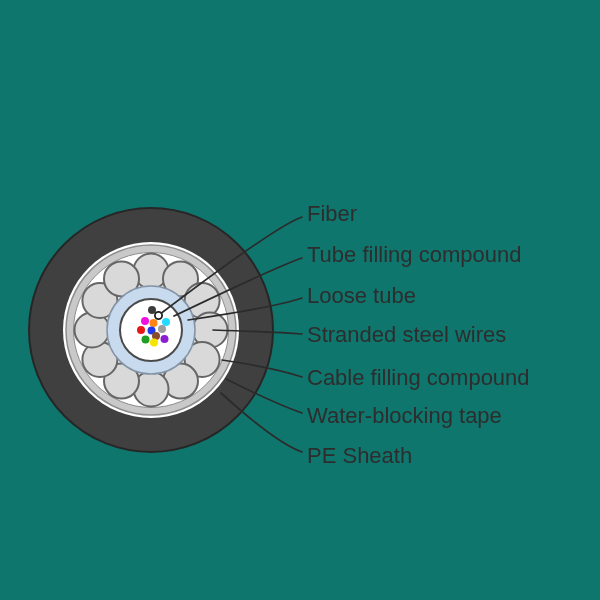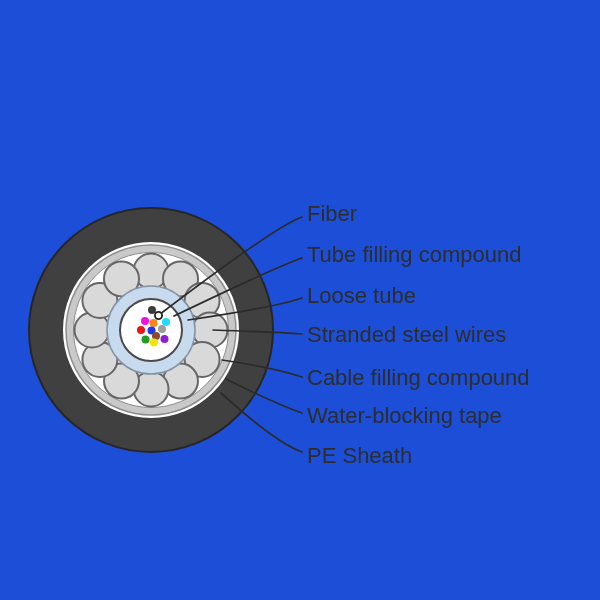--- a/index.html
+++ b/index.html
@@ -5,21 +5,21 @@
   html, body {
     margin: 0;
     padding: 0;
     background: #ffffff;
     font-family: "Liberation Sans", sans-serif;
   }
   .stage {
     position: relative;
     width: 600px;
     height: 600px;
-    background: #1d4ed8;
+    background: #0f766e;
     overflow: hidden;
   }
   svg text {
     font-family: "Liberation Sans", sans-serif;
     font-size: 22px;
   }
   svg .leader {
     fill: none;
     stroke-width: 1.7;
     stroke-linecap: round;

